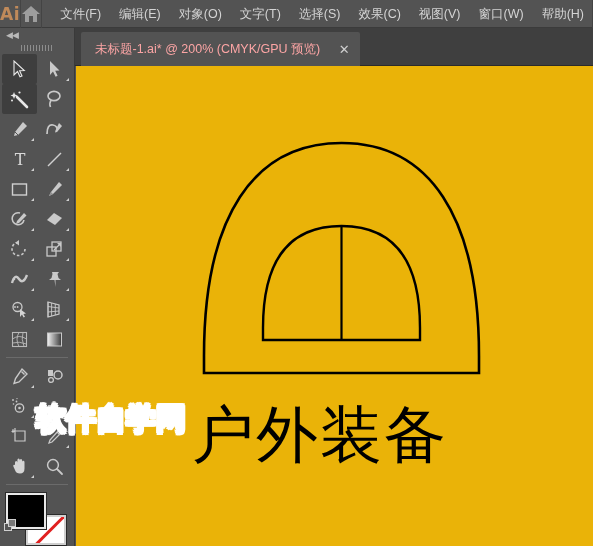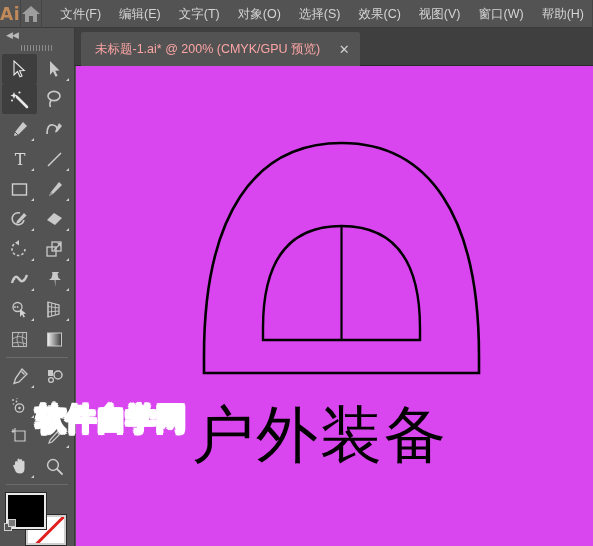--- a/index.html
+++ b/index.html
@@ -117,21 +117,21 @@
     transform:rotate(-45deg); transform-origin:center;
   }
   .sw-swapicon{ position:absolute; left:2px; top:28px; }
   .fs-wrap .sw-stroke{ z-index:2; }
   .fs-wrap .sw-fill{ z-index:3; }
   .fs-wrap .sw-swapicon{ z-index:4; }
 
   
   .canvas{
     position:absolute; left:76px; top:66px; width:517px; height:480px;
-    background:#d946ef; overflow:hidden;
+    background:#eab308; overflow:hidden;
   }
   .canvas svg{ display:block; }
 
   
   .watermark{
     position:absolute; left:36px; top:404px;
     pointer-events:none; z-index:50;
     font-family:"DejaVu Sans", sans-serif;
   }
   .wm-main{
@@ -168,22 +168,22 @@
     <div class="sep-v"></div>
     <div class="home-btn">
       <svg class="home-ico" width="20" height="18" viewBox="0 0 20 18">
         <path d="M10 1 L19 9 L16 9 L16 17 L12 17 L12 11 L8 11 L8 17 L4 17 L4 9 L1 9 Z" fill="#9d9d9d"></path>
       </svg>
     </div>
     <div class="sep-v"></div>
     <div class="menu-items">
       <div class="menu-item">文件(F)</div>
       <div class="menu-item">编辑(E)</div>
+      <div class="menu-item">对象(O)</div>
       <div class="menu-item">文字(T)</div>
-      <div class="menu-item">对象(O)</div>
       <div class="menu-item">选择(S)</div>
       <div class="menu-item">效果(C)</div>
       <div class="menu-item">视图(V)</div>
       <div class="menu-item">窗口(W)</div>
       <div class="menu-item">帮助(H)</div>
     </div>
     <div class="menu-right-edge"></div>
   </div>
 
   <div class="tabbar">

